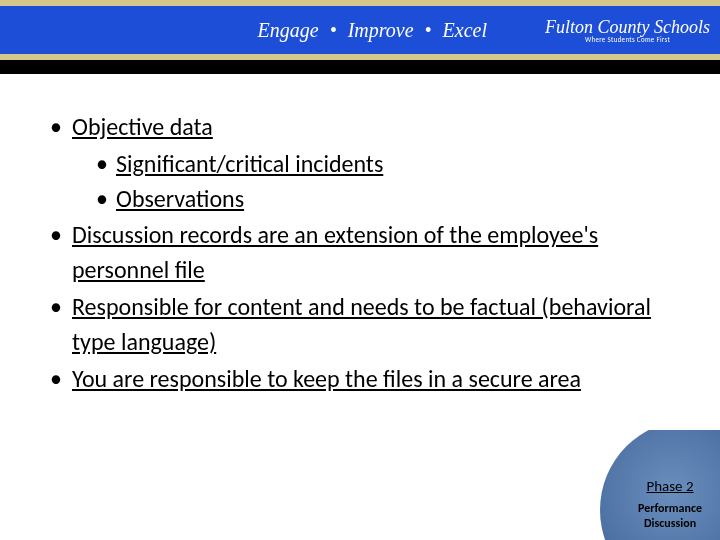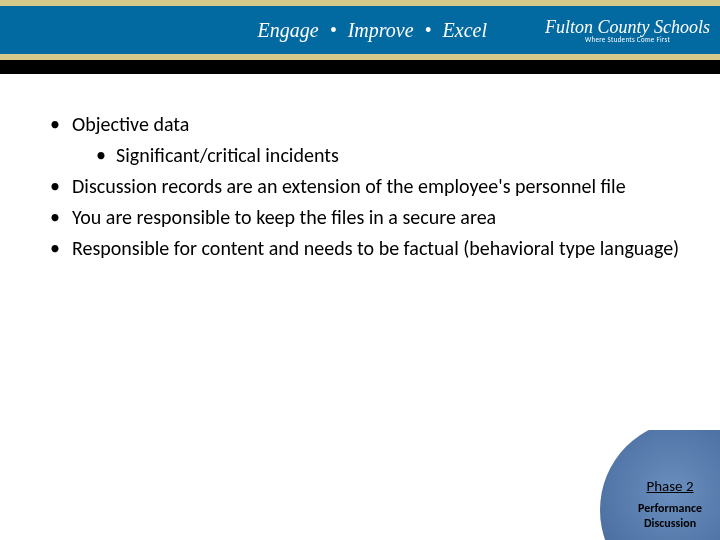--- a/index.html
+++ b/index.html
@@ -7,21 +7,21 @@
     width: 720px;
     height: 540px;
     font-family: Calibri, Arial, sans-serif;
     background: #fff;
     position: relative;
     overflow: hidden;
   }
   .header {
     width: 100%;
     height: 60px;
-    background: #0369a1;
+    background: #1d4ed8;
     border-top: 6px solid #d4c98a;
     border-bottom: 6px solid #d4c98a;
     display: flex;
     align-items: center;
     justify-content: flex-end;
     padding-right: 10px;
     position: relative;
   }
   .header::after {
     content: "";
@@ -59,23 +59,24 @@
     padding: 50px 40px 0 40px;
   }
   .title {
     font-size: 30px;
     font-weight: bold;
     color: #000;
     margin-bottom: 22px;
   }
   ul.outer {
     list-style: none;
-    font-size: 20px;
+    font-size: 24px;
     color: #000;
     line-height: 1.45;
+    text-decoration: underline;
   }
   ul.outer > li {
     position: relative;
     padding-left: 32px;
     margin-bottom: 2px;
   }
   ul.outer > li::before {
     content: "•";
     position: absolute;
     left: 10px;
@@ -148,25 +149,26 @@
     <div class="logo-sub">Where Students Come First</div>
   </div>
 </div>
 
 <div class="content">
   <ul class="outer">
     <li>
       <span>Objective data</span>
       <ul class="inner">
         <li><span>Significant/critical incidents</span></li>
+        <li><span>Observations</span></li>
       </ul>
     </li>
     <li><span>Discussion records are an extension of the employee's personnel file</span></li>
+    <li><span>Responsible for content and needs to be factual (behavioral type language)</span></li>
     <li><span>You are responsible to keep the files in a secure area</span></li>
-    <li><span>Responsible for content and needs to be factual (behavioral type language)</span></li>
   </ul>
 </div>
 
 <div class="phase-badge">
   <div class="phase-circle"></div>
   <div class="phase-text">
     <div class="phase-title">Phase 2</div>
     <div class="phase-sub">Performance Discussion</div>
   </div>
 </div>

